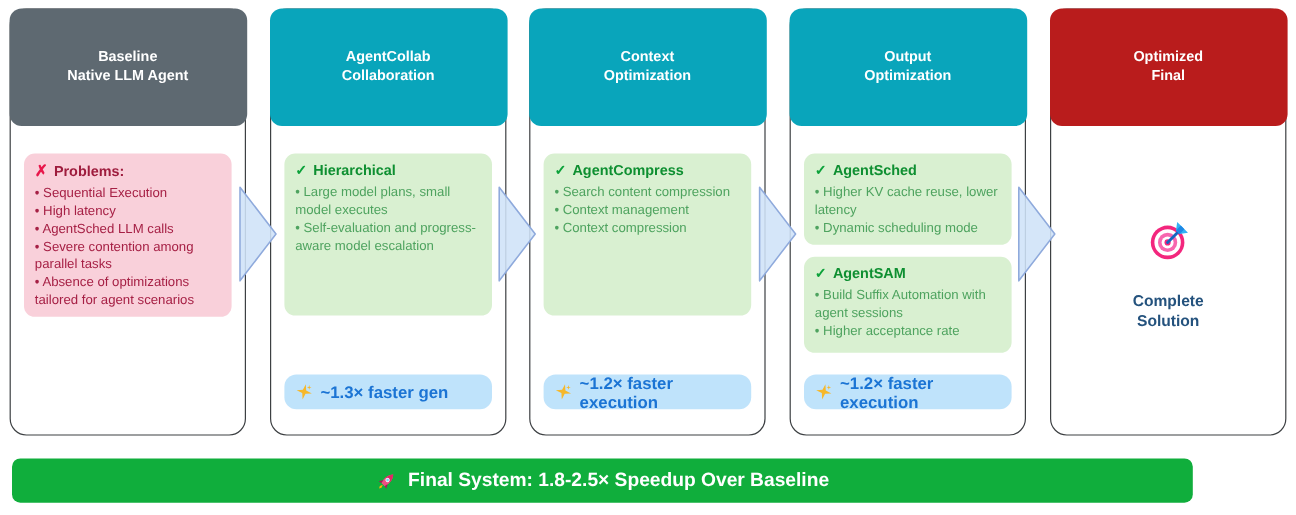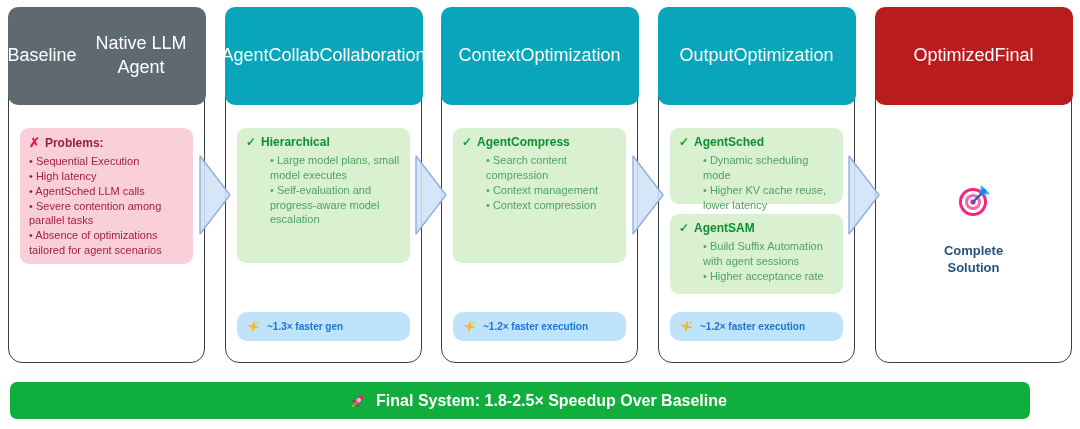--- a/index.html
+++ b/index.html
@@ -7,55 +7,55 @@
     width:1080px;height:429px;position:relative;background:#ffffff;
     font-family:"Liberation Sans", sans-serif;overflow:hidden;
   }
   .card{
     position:absolute;top:7px;width:197px;height:356px;background:#ffffff;
     border:1.5px solid #3d4043;border-radius:14px;box-sizing:border-box;
   }
   .card-0{left:8px}.card-1{left:225px}.card-2{left:441px}.card-3{left:658px}.card-4{left:875px}
   .hdr{
     position:absolute;top:-1.5px;left:-1.5px;right:-1.5px;height:98px;border-radius:10px;
-    display:flex;align-items:center;justify-content:center;
-    color:#ffffff;font-weight:normal;font-size:18px;line-height:1.3;text-align:center;
+    display:flex;flex-direction:column;align-items:center;justify-content:center;
+    color:#ffffff;font-weight:bold;font-size:12px;line-height:1.3;text-align:center;
   }
   .hdr-gray{background:#5e6971}
   .hdr-teal{background:#09a5bb}
   .hdr-green{background:#b91c1c}
   .pbox{
     position:absolute;left:11px;right:11px;border-radius:9px;padding:7px 9px;box-sizing:border-box;
   }
   .problems{top:120px;height:136px;background:#f9d0da;}
   .problems .li{color:#a62045;}
   .problems .box-title{color:#9e1c3d;}
   .fbox{background:#d9f0d1;}
-  .fbox .li{color:#4ea35f;margin-left:24px;}
+  .fbox .li{color:#4ea35f;}
   .fbox .box-title{color:#0e8f31;}
   .box-title{font-weight:bold;font-size:12px;margin-bottom:4px;display:flex;align-items:center;gap:5px;}
   .mark-x{color:#e8174b;font-size:13px;font-weight:bold;}
   .mark-check{color:#0ca23a;font-size:12px;font-weight:bold;}
   .li{font-size:11px;line-height:1.35;}
   .li::before{content:"• ";}
   .badge{
     position:absolute;left:11px;right:11px;top:304px;height:29px;background:#bfe3fb;border-radius:10px;
     display:flex;align-items:center;gap:7px;padding:0 10px;box-sizing:border-box;
-    color:#1b74d4;font-weight:bold;font-size:10px;text-align:center;
+    color:#1b74d4;font-weight:bold;font-size:14px;
   }
   .result{
     position:absolute;top:176px;left:0;right:0;
     display:flex;flex-direction:column;align-items:center;gap:25px;
   }
   .result-text{color:#24527d;font-weight:bold;font-size:13px;line-height:1.3;text-align:center;}
   .arrow{position:absolute;top:153px;width:34px;height:84px;}
   .banner{
     position:absolute;left:10px;top:382px;width:984px;height:37px;background:#10ae3c;border-radius:7px;
     display:flex;align-items:center;justify-content:center;gap:9px;
-    color:#ffffff;font-weight:bold;font-size:16px;padding-left:36px;
+    color:#ffffff;font-weight:bold;font-size:16px;
   }
   .icon{display:inline-flex;flex:none;}
 </style>
 </head>
 <body>
 
 <div class="card card-0">
   <div class="hdr hdr-gray">
     <span>Baseline</span>
     <span>Native LLM Agent</span>
@@ -129,22 +129,22 @@
 <div class="card card-3">
   <div class="hdr hdr-teal">
     <span>Output</span>
     <span>Optimization</span>
   </div>
   <div class="pbox fbox" style="top:120px;height:76px;">
     <div class="box-title">
       <span class="mark-check">✓</span>
       <span>AgentSched</span>
     </div>
+    <div class="li">Higher KV cache reuse, lower latency</div>
     <div class="li">Dynamic scheduling mode</div>
-    <div class="li">Higher KV cache reuse, lower latency</div>
   </div>
   <div class="pbox fbox" style="top:206px;height:80px;">
     <div class="box-title">
       <span class="mark-check">✓</span>
       <span>AgentSAM</span>
     </div>
     <div class="li">Build Suffix Automation with agent sessions</div>
     <div class="li">Higher acceptance rate</div>
   </div>
   <div class="badge">

